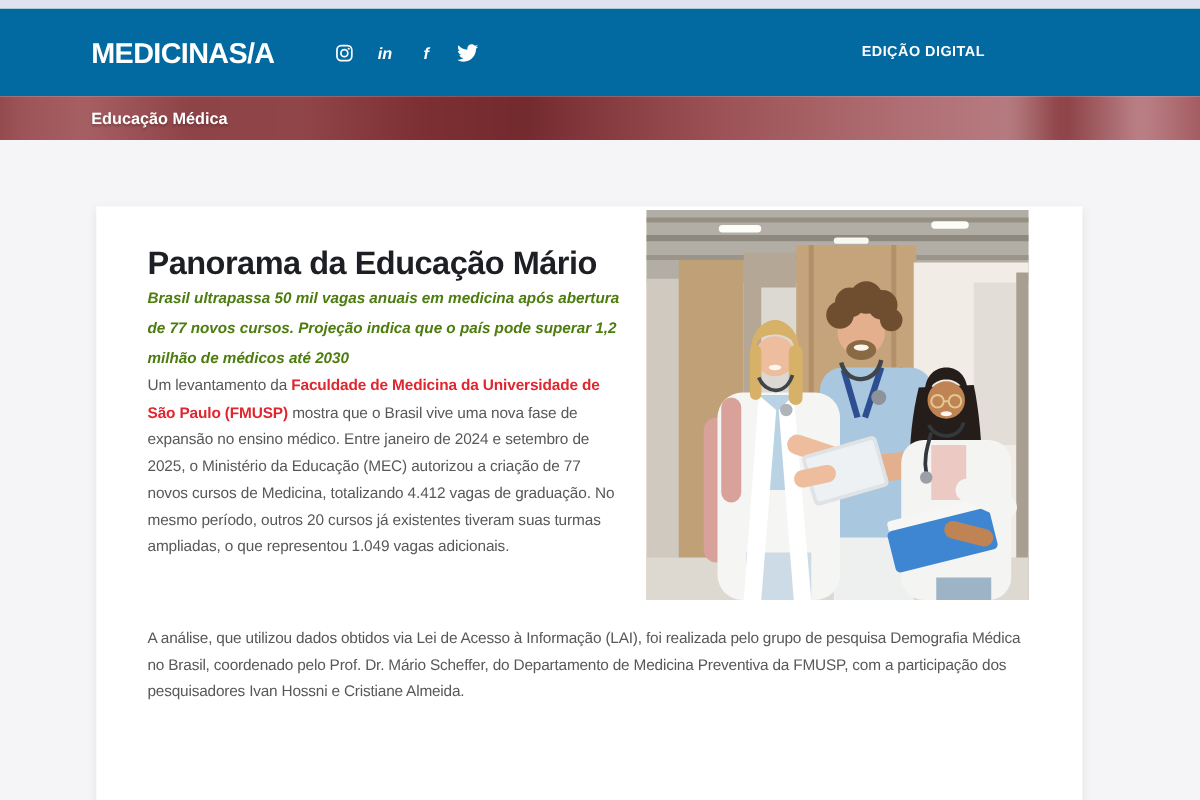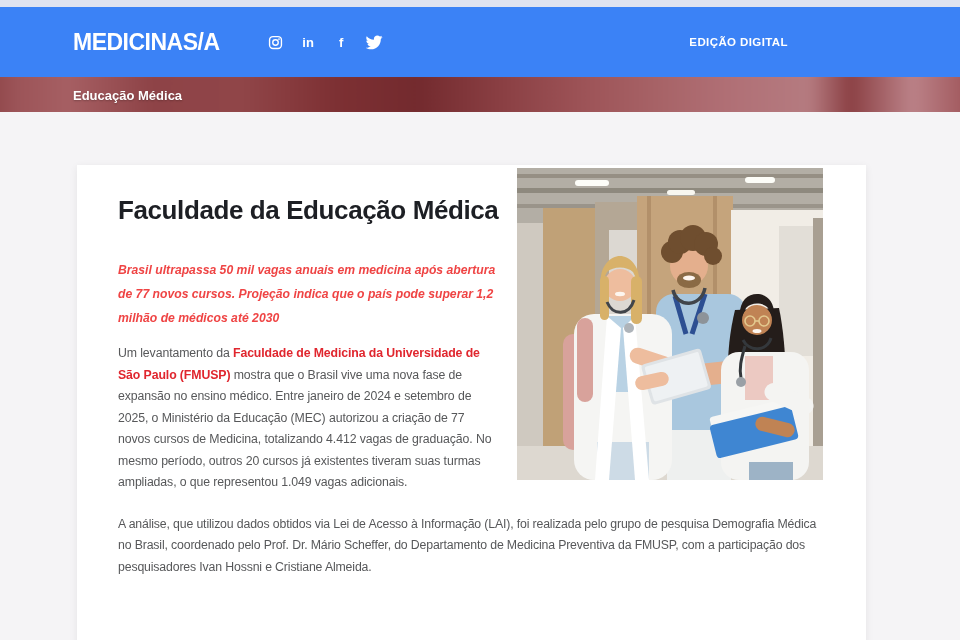--- a/index.html
+++ b/index.html
@@ -1,23 +1,23 @@
 <!DOCTYPE html>
 <html><head>
 <meta charset="utf-8">
 <style>
   * { margin:0; padding:0; box-sizing:border-box; }
   html,body { width:960px; height:640px; overflow:hidden; }
   body { font-family:"Liberation Sans", sans-serif; background:#f5f4f6; position:relative; }
 
   
   .top-strip { height:7px; background:#dfe3f0; }
-  .main-header { height:70px; background:#3b82f6; display:flex; align-items:center; padding:0 73px; }
+  .main-header { height:70px; background:#0369a1; display:flex; align-items:center; padding:0 73px; }
   .logo { color:#ffffff; font-size:23px; font-weight:800; letter-spacing:-0.5px; cursor:pointer; white-space:nowrap; }
-  .social-row { display:flex; align-items:center; gap:16px; margin-left:47px; }
+  .social-row { display:flex; align-items:center; gap:16px; margin-left:47px;font-style:italic; }
   .social-link { width:17px; height:17px; display:flex; align-items:center; justify-content:center; color:#fff; text-decoration:none; cursor:pointer; }
   .social-link svg { display:block; }
   .social-glyph { color:#fff; font-weight:800; font-size:13px; line-height:1; }
   .edition { margin-left:auto; margin-right:99px; color:#ffffff; font-size:11.5px; font-weight:700; letter-spacing:0.4px; cursor:pointer; white-space:nowrap; }
 
   
   .banner { height:35px; position:relative; overflow:hidden; }
   .banner-bg { position:absolute; inset:-10px;
     background:linear-gradient(90deg,
       #82383b 0%, #9c5458 5%, #a65f63 10%, #8e4347 18%, #904548 27%,
@@ -25,22 +25,22 @@
       #b06f75 74%, #b57b80 82%, #8b4044 86%, #bb8288 92%, #a25a5f 97%, #8a3f43 100%);
     filter:blur(5px); transform:scale(1.05); }
   .breadcrumb { position:absolute; left:73px; top:50%; transform:translateY(-50%); color:#ffffff; font-size:13px; font-weight:700; cursor:pointer; text-shadow:0 1px 2px rgba(0,0,0,.25); }
 
   
   .card { position:absolute; left:77px; top:165px; width:789px; height:560px;
     background:#ffffff; box-shadow:0 2px 8px rgba(0,0,0,.07); padding:0 43px 40px 41px; }
   .card-row { display:flex; }
   .col-text { width:376px; padding-top:30px; }
   .page-title { font-size:26px; font-weight:700; color:#1d1f24; letter-spacing:-0.4px; white-space:nowrap; }
-  .lede { margin-top:32px; color:#ef4444; font-size:12.2px; font-weight:700; font-style:italic; line-height:24px; width:385px; }
-  .body-p { margin-top:13px; color:#57585a; font-size:12.3px; line-height:21.5px; letter-spacing:-0.1px; }
+  .lede { margin-top:0; color:#4d7c0f; font-size:12.2px; font-weight:700; font-style:italic; line-height:24px; width:385px; }
+  .body-p { color:#57585a; font-size:12.3px; line-height:21.5px; letter-spacing:-0.1px; }
   .inline-link { color:#e0262e; font-weight:700; cursor:pointer; }
   .wide-p { margin-top:15px; color:#57585a; font-size:12.3px; line-height:21.5px; letter-spacing:-0.15px; max-width:727px; }
   .wide-p.first { margin-top:20px; }
 
   
   .photo-wrap { margin-left:auto; margin-top:3px; width:306px; height:312px; overflow:hidden; background:#e9e5df; }
   .photo-wrap svg { display:block; }
 </style>
 </head>
 <body>
@@ -75,21 +75,21 @@
 </header>
 
 <div class="banner">
   <div class="banner-bg"></div>
   <div class="breadcrumb">Educação Médica</div>
 </div>
 
 <main class="card">
   <div class="card-row">
     <div class="col-text">
-      <h1 class="page-title">Faculdade da Educação Médica</h1>
+      <h1 class="page-title">Panorama da Educação Mário</h1>
       <p class="lede">Brasil ultrapassa 50 mil vagas anuais em medicina após abertura de 77 novos cursos. Projeção indica que o país pode superar 1,2 milhão de médicos até 2030</p>
       <p class="body-p"><span>Um levantamento da </span><span class="inline-link">Faculdade de Medicina da Universidade de São Paulo (FMUSP)</span><span> mostra que o Brasil vive uma nova fase de expansão no ensino médico. Entre janeiro de 2024 e setembro de 2025, o Ministério da Educação (MEC) autorizou a criação de 77 novos cursos de Medicina, totalizando 4.412 vagas de graduação. No mesmo período, outros 20 cursos já existentes tiveram suas turmas ampliadas, o que representou 1.049 vagas adicionais.</span></p>
     </div>
 
     <div class="photo-wrap">
       <svg width="306" height="312" viewBox="0 0 306 312">
 
         <rect x="0" y="0" width="306" height="312" fill="#ece8e1"></rect>
         <rect x="0" y="0" width="306" height="58" fill="#b3aea5"></rect>
         <rect x="0" y="6" width="306" height="4" fill="#968f84"></rect>

